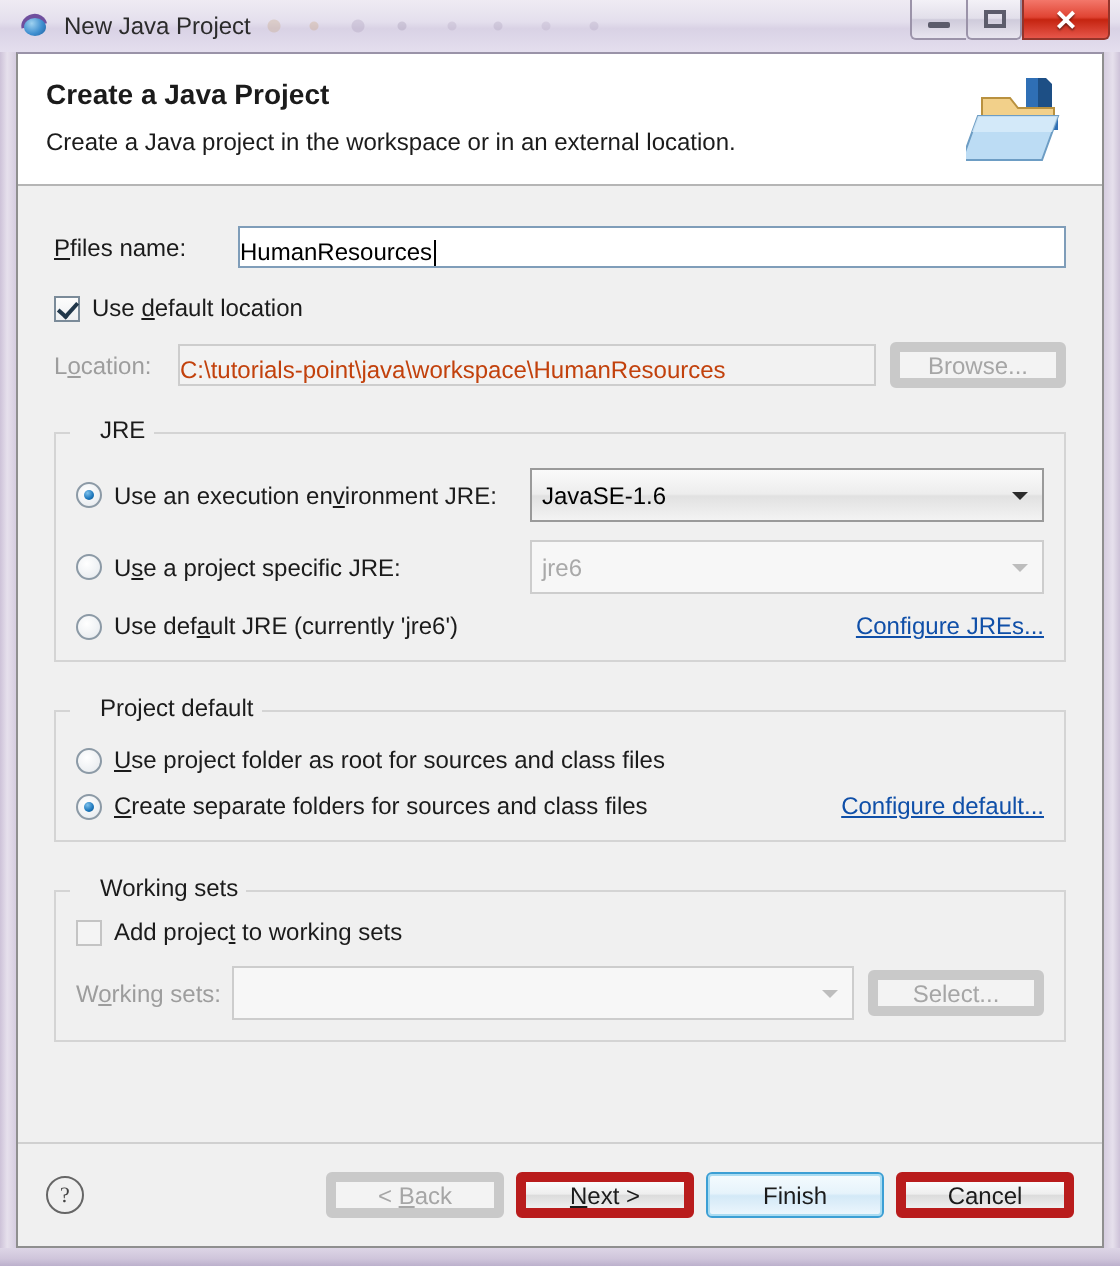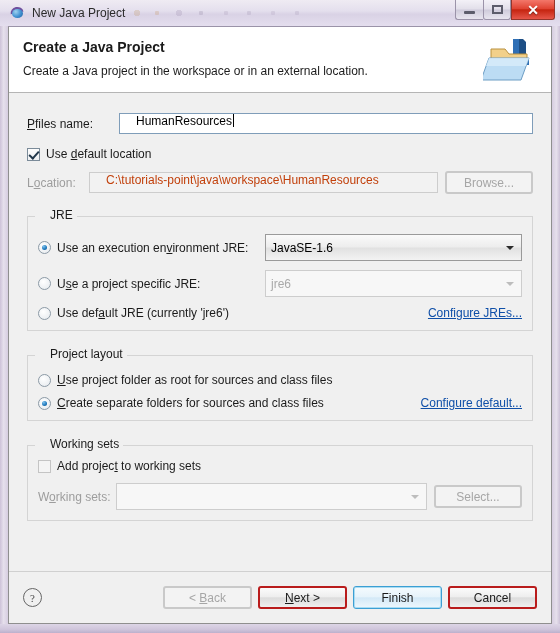--- a/index.html
+++ b/index.html
@@ -199,22 +199,22 @@
   .u { text-decoration: underline; }
 
   .textfield {
     border: 1px solid #7f9db9;
     background: #ffffff;
     height: 21px;
     box-sizing: border-box;
     font-size: 12px;
     color: #000;
     display: flex;
-    align-items: flex-start;
-    padding: 0 16px;
+    align-items: flex-end;
+    padding: 0 0;
     position: relative;
   }
   .textfield.disabled {
     border: 1px solid #cdcdcd;
     background: #f2f2f2;
     color: #c2410c;
   }
   .caret {
     display: inline-block;
     width: 1px;
@@ -288,21 +288,21 @@
     width: 0; height: 0;
     border-left: 4px solid transparent;
     border-right: 4px solid transparent;
     border-top: 4px solid #2b2b2b;
   }
   .combo.disabled .arrow { border-top-color: #bdbdbd; }
 
   .btn {
     height: 23px;
     box-sizing: border-box;
-    border: 2px solid #b91c1c;
+    border: 5px solid #b91c1c;
     border-radius: 3px;
     background: linear-gradient(180deg, #fbfbfb 0%, #eeeeee 46%, #dcdcdc 52%, #efefef 100%);
     font-size: 12px;
     color: #1b1b1b;
     display: flex;
     align-items: center;
     justify-content: center;
     font-family: "Liberation Sans", sans-serif;
   }
   .btn.disabled { color: #a6a6a6; border-color: #c9c9c9; background: #f3f3f3; }
@@ -474,21 +474,21 @@
           <div class="radio"></div>
           <div class="lbl">Use def<span class="u">a</span>ult JRE (currently 'jre6')</div>
           <div style="flex:1 1 auto;"></div>
           <div class="link">Configure JREs...</div>
         </div>
       </div>
 
       <div class="group" style="margin-top:24px; padding-top:10px;">
         <div class="group-line" style="left:-1px; width:7px;"></div>
         <div class="group-line" style="left:96px; right:-1px;"></div>
-        <div class="group-title">Project layout</div>
+        <div class="group-title">Project default</div>
 
         <div class="row" style="margin-top:8px;">
           <div class="radio"></div>
           <div class="lbl"><span class="u">U</span>se project folder as root for sources and class files</div>
         </div>
 
         <div class="row" style="margin-top:9px;">
           <div class="radio checked"></div>
           <div class="lbl"><span class="u">C</span>reate separate folders for sources and class files</div>
           <div style="flex:1 1 auto;"></div>

